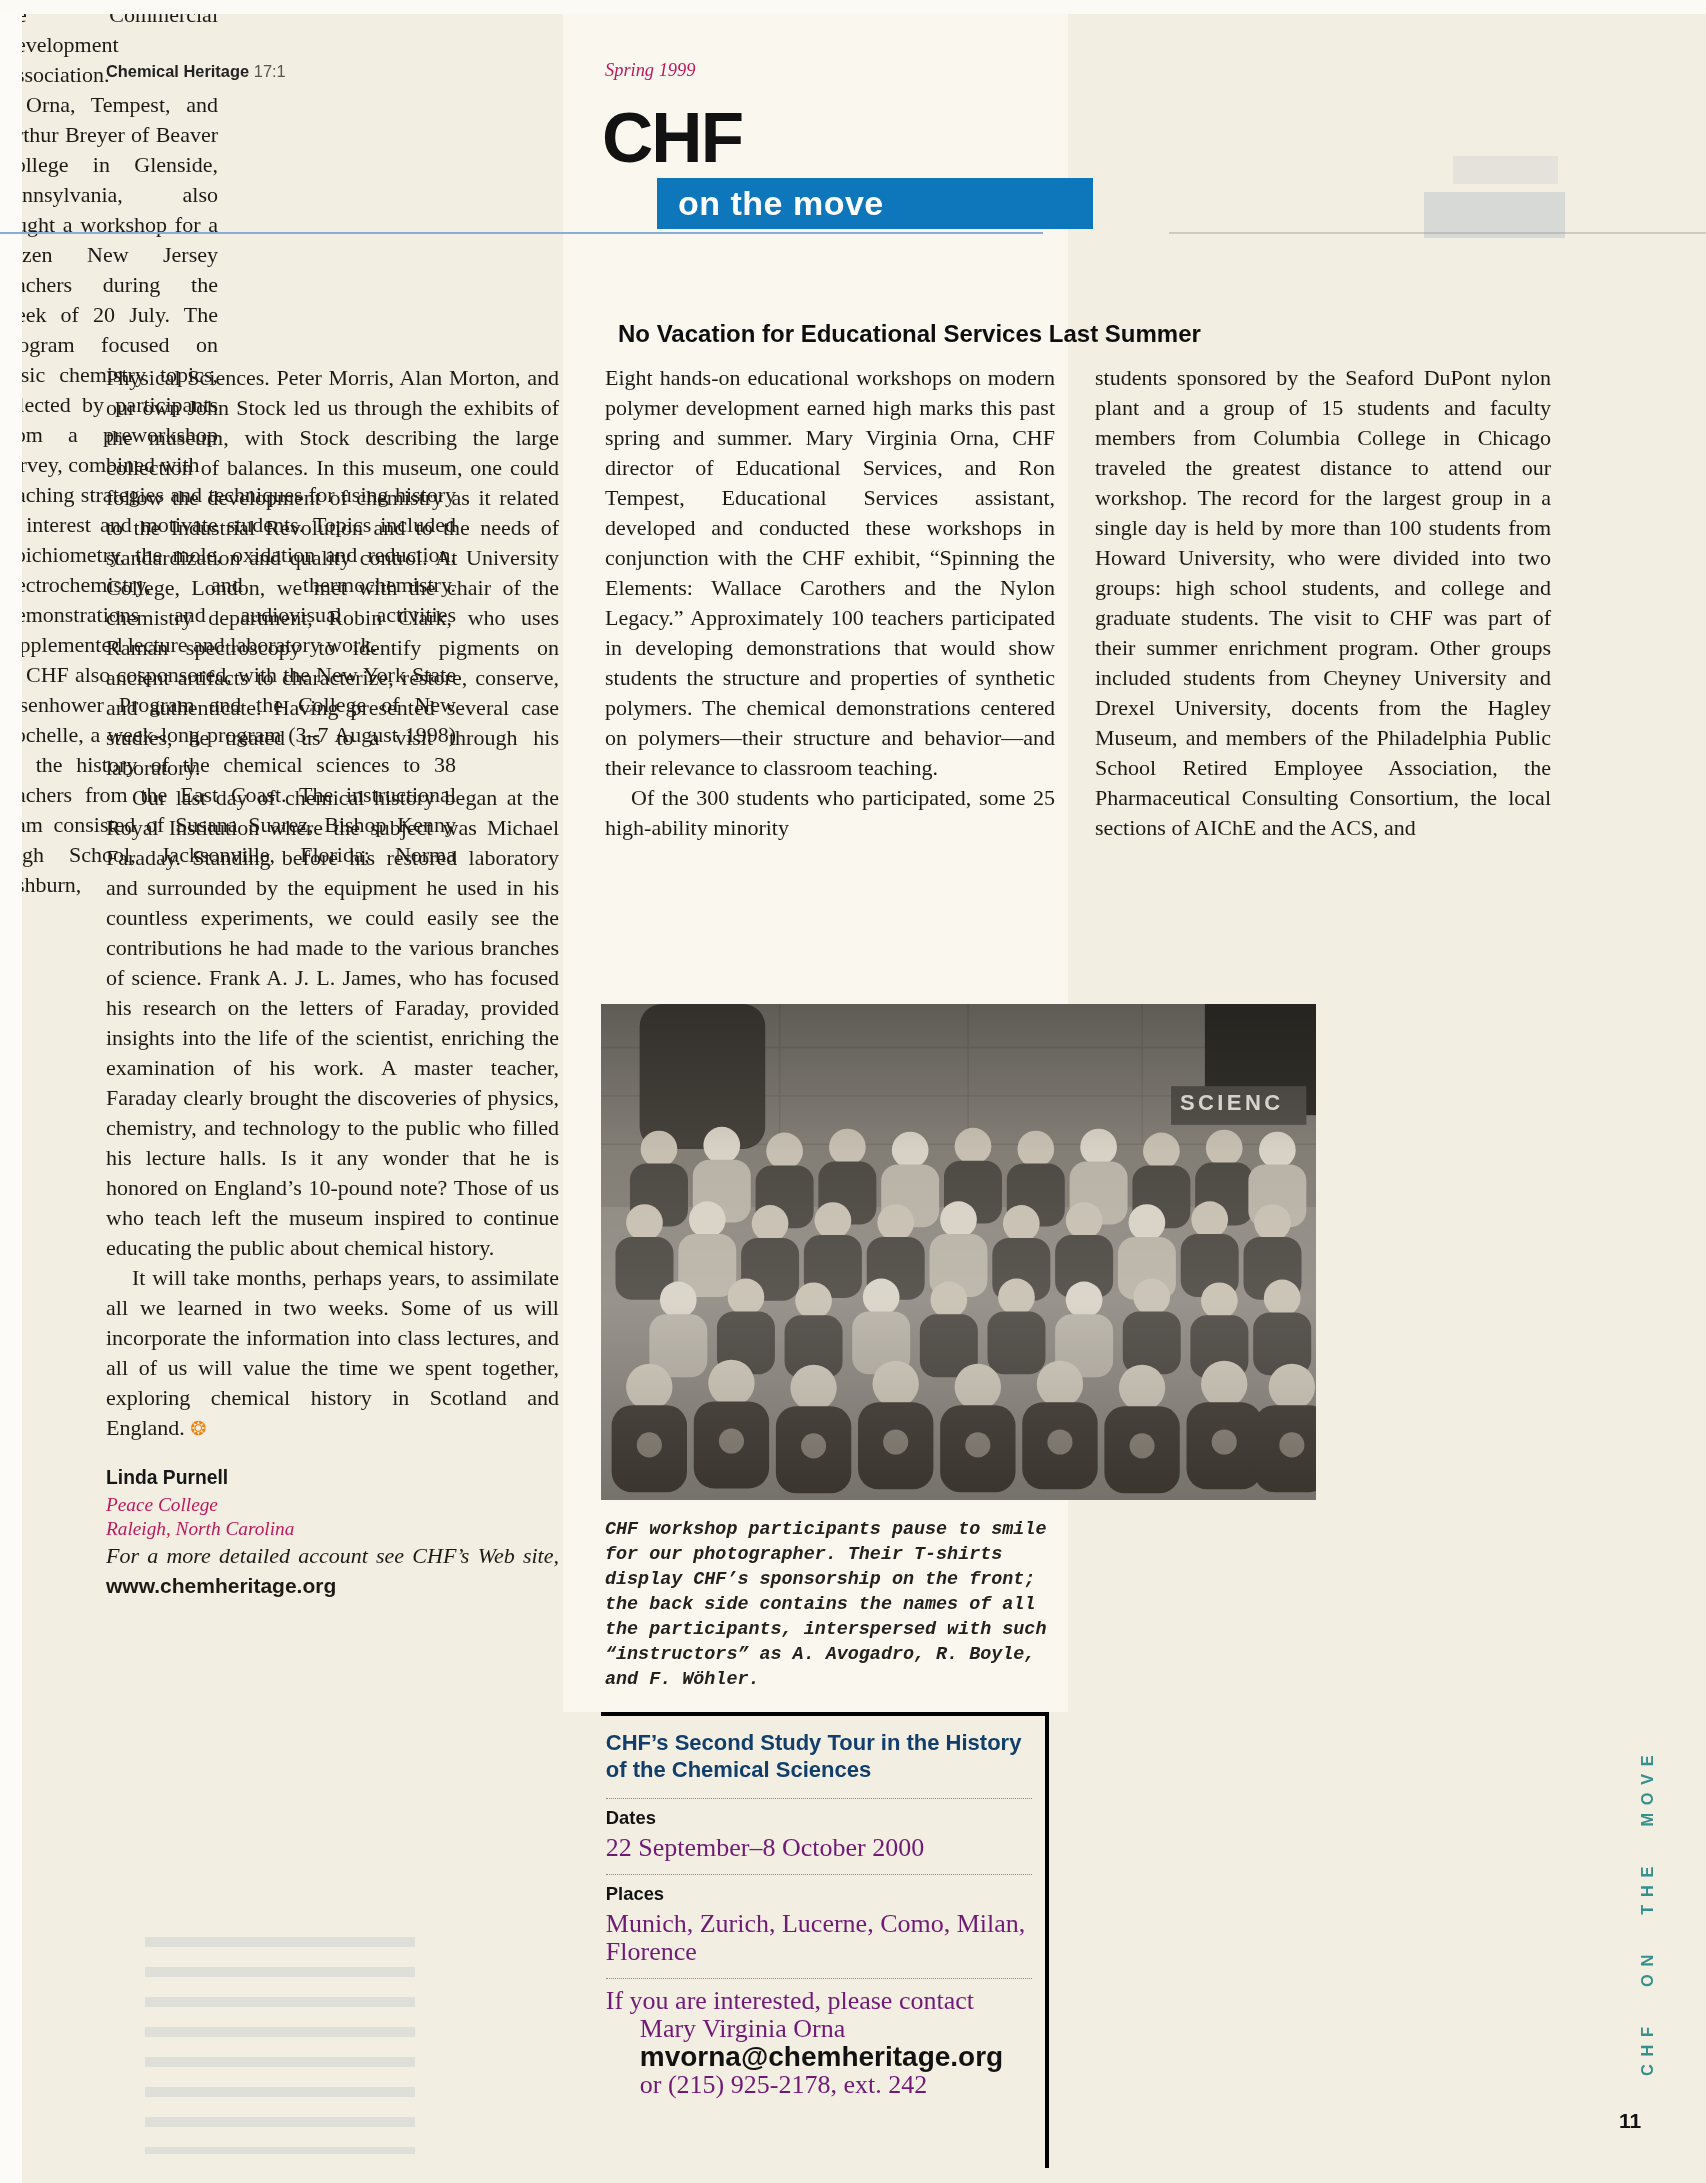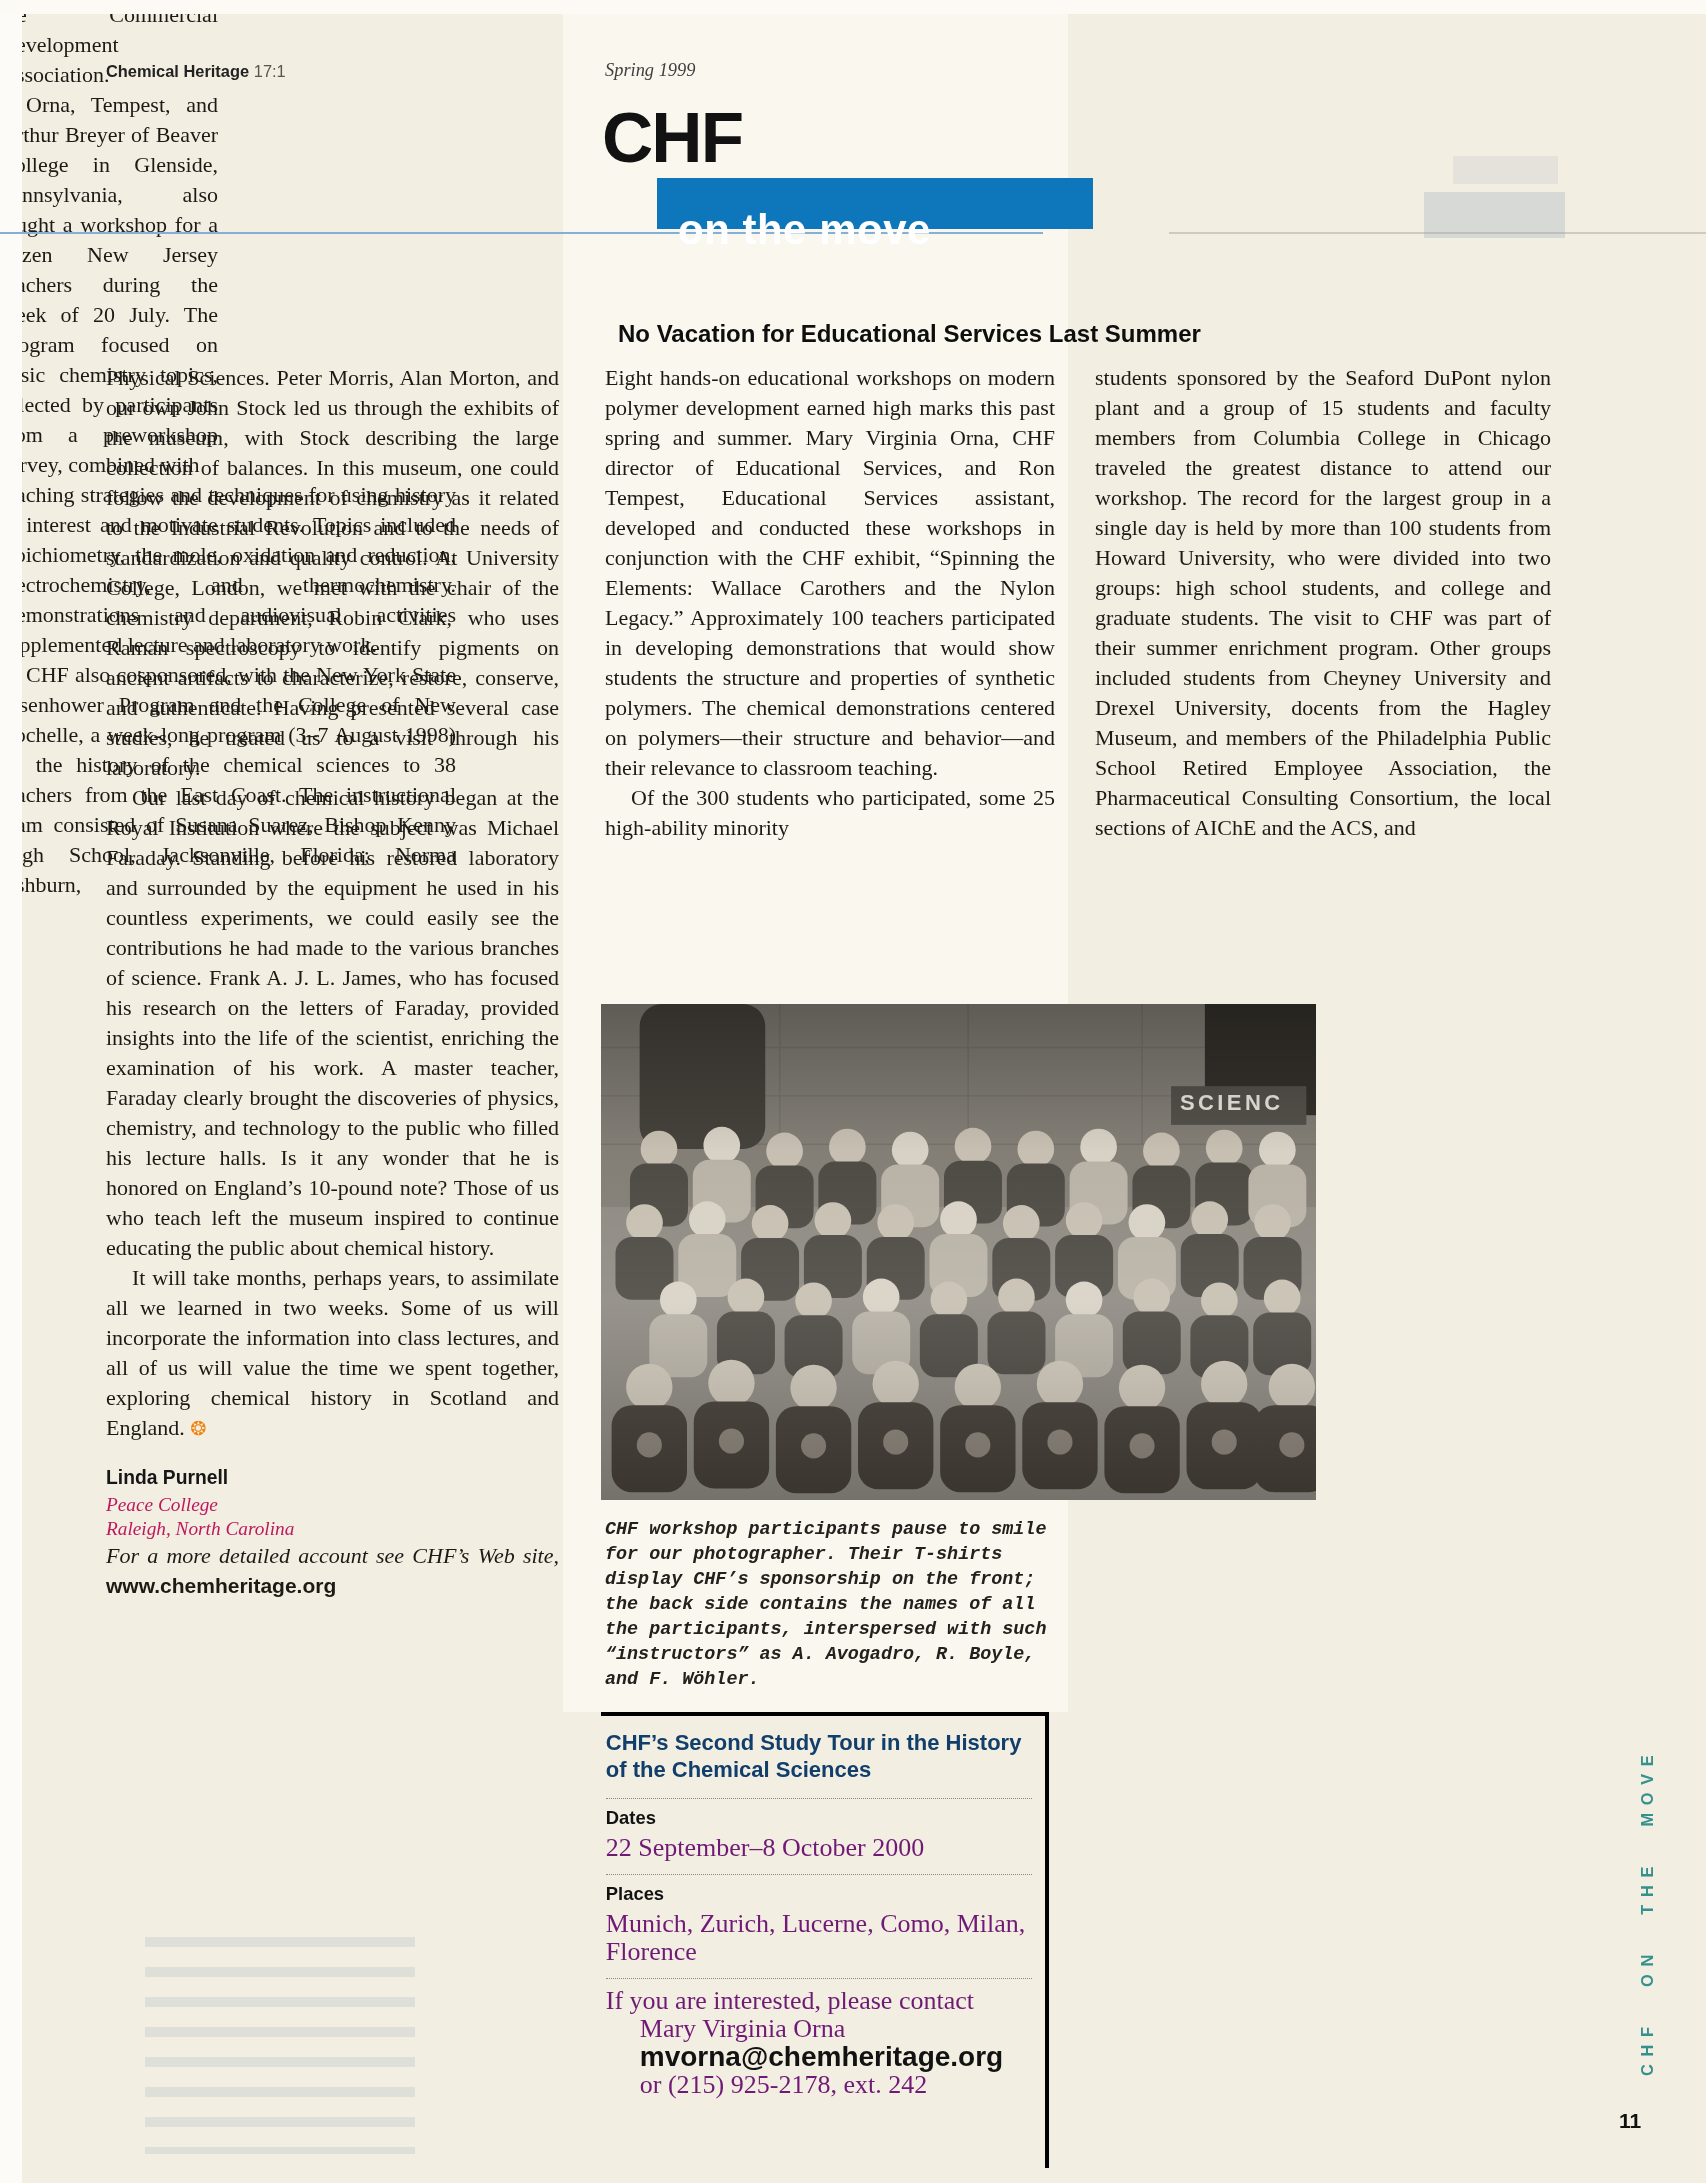--- a/index.html
+++ b/index.html
@@ -11,38 +11,38 @@
   }
   
   .edge-left   { position:absolute; left:0; top:0; width:22px; height:2183px; background:#fcfbf7; }
   .edge-top    { position:absolute; left:0; top:0; width:1706px; height:13.5px; background:#fbfaf5; }
   .center-band { position:absolute; left:563px; top:0; width:505px; height:1712px; background:#f9f7ee; }
 
   
   .running-left { position:absolute; left:106px; top:62px; font-family:"Liberation Sans",sans-serif; font-size:16.4px; color:#222; }
   .running-left .rh-bold { font-weight:bold; }
   .running-left .rh-issue { font-weight:normal; color:#5a564e; margin-left:4.8px; }
-  .running-season { position:absolute; left:605px; top:60px; font-style:italic; font-size:18.4px; color:#404040; }
+  .running-season { position:absolute; left:605px; top:60px; font-style:italic; font-size:18.4px; color:#be185d; }
 
   .blue-rule { position:absolute; left:0; top:232px; width:1043px; height:2.4px; background:#86aed6; }
   .ghost-rule-right { position:absolute; left:1169px; top:232px; width:537px; height:1.9px; background:#bdb7a9; opacity:.65; }
 
   
   .chf-title {
     position:absolute; left:602px; top:102px;
     font-family:"Liberation Sans",sans-serif; font-weight:bold;
     font-size:71px; line-height:1; letter-spacing:-1.9px; color:#121212;
   }
   .banner {
     position:absolute; left:657px; top:178px; width:436px; height:51px;
     background:#0e76bb;
   }
   .banner span {
     display:block; padding-left:21px; font-family:"Liberation Sans",sans-serif;
-    font-weight:bold; font-size:42px; line-height:50px; color:#ffffff; letter-spacing:0.5px;margin-top:27px;
+    font-weight:bold; font-size:34px; line-height:50px; color:#ffffff; letter-spacing:0.5px;
   }
   .ghost-banner  { position:absolute; left:1424px; top:192px; width:141px; height:46px; background:#8fa3b5; opacity:.27; }
   .ghost-banner2 { position:absolute; left:1453px; top:156px; width:105px; height:28px; background:#9aa7b4; opacity:.16; }
   .ghost-lines {
     position:absolute; left:145px; top:1937px; width:270px; height:217px;
     background:repeating-linear-gradient(180deg, rgba(80,115,150,.12) 0 9.7px, transparent 9.7px 30px);
     filter:blur(0.5px);
   }
 
   .article-heading {

